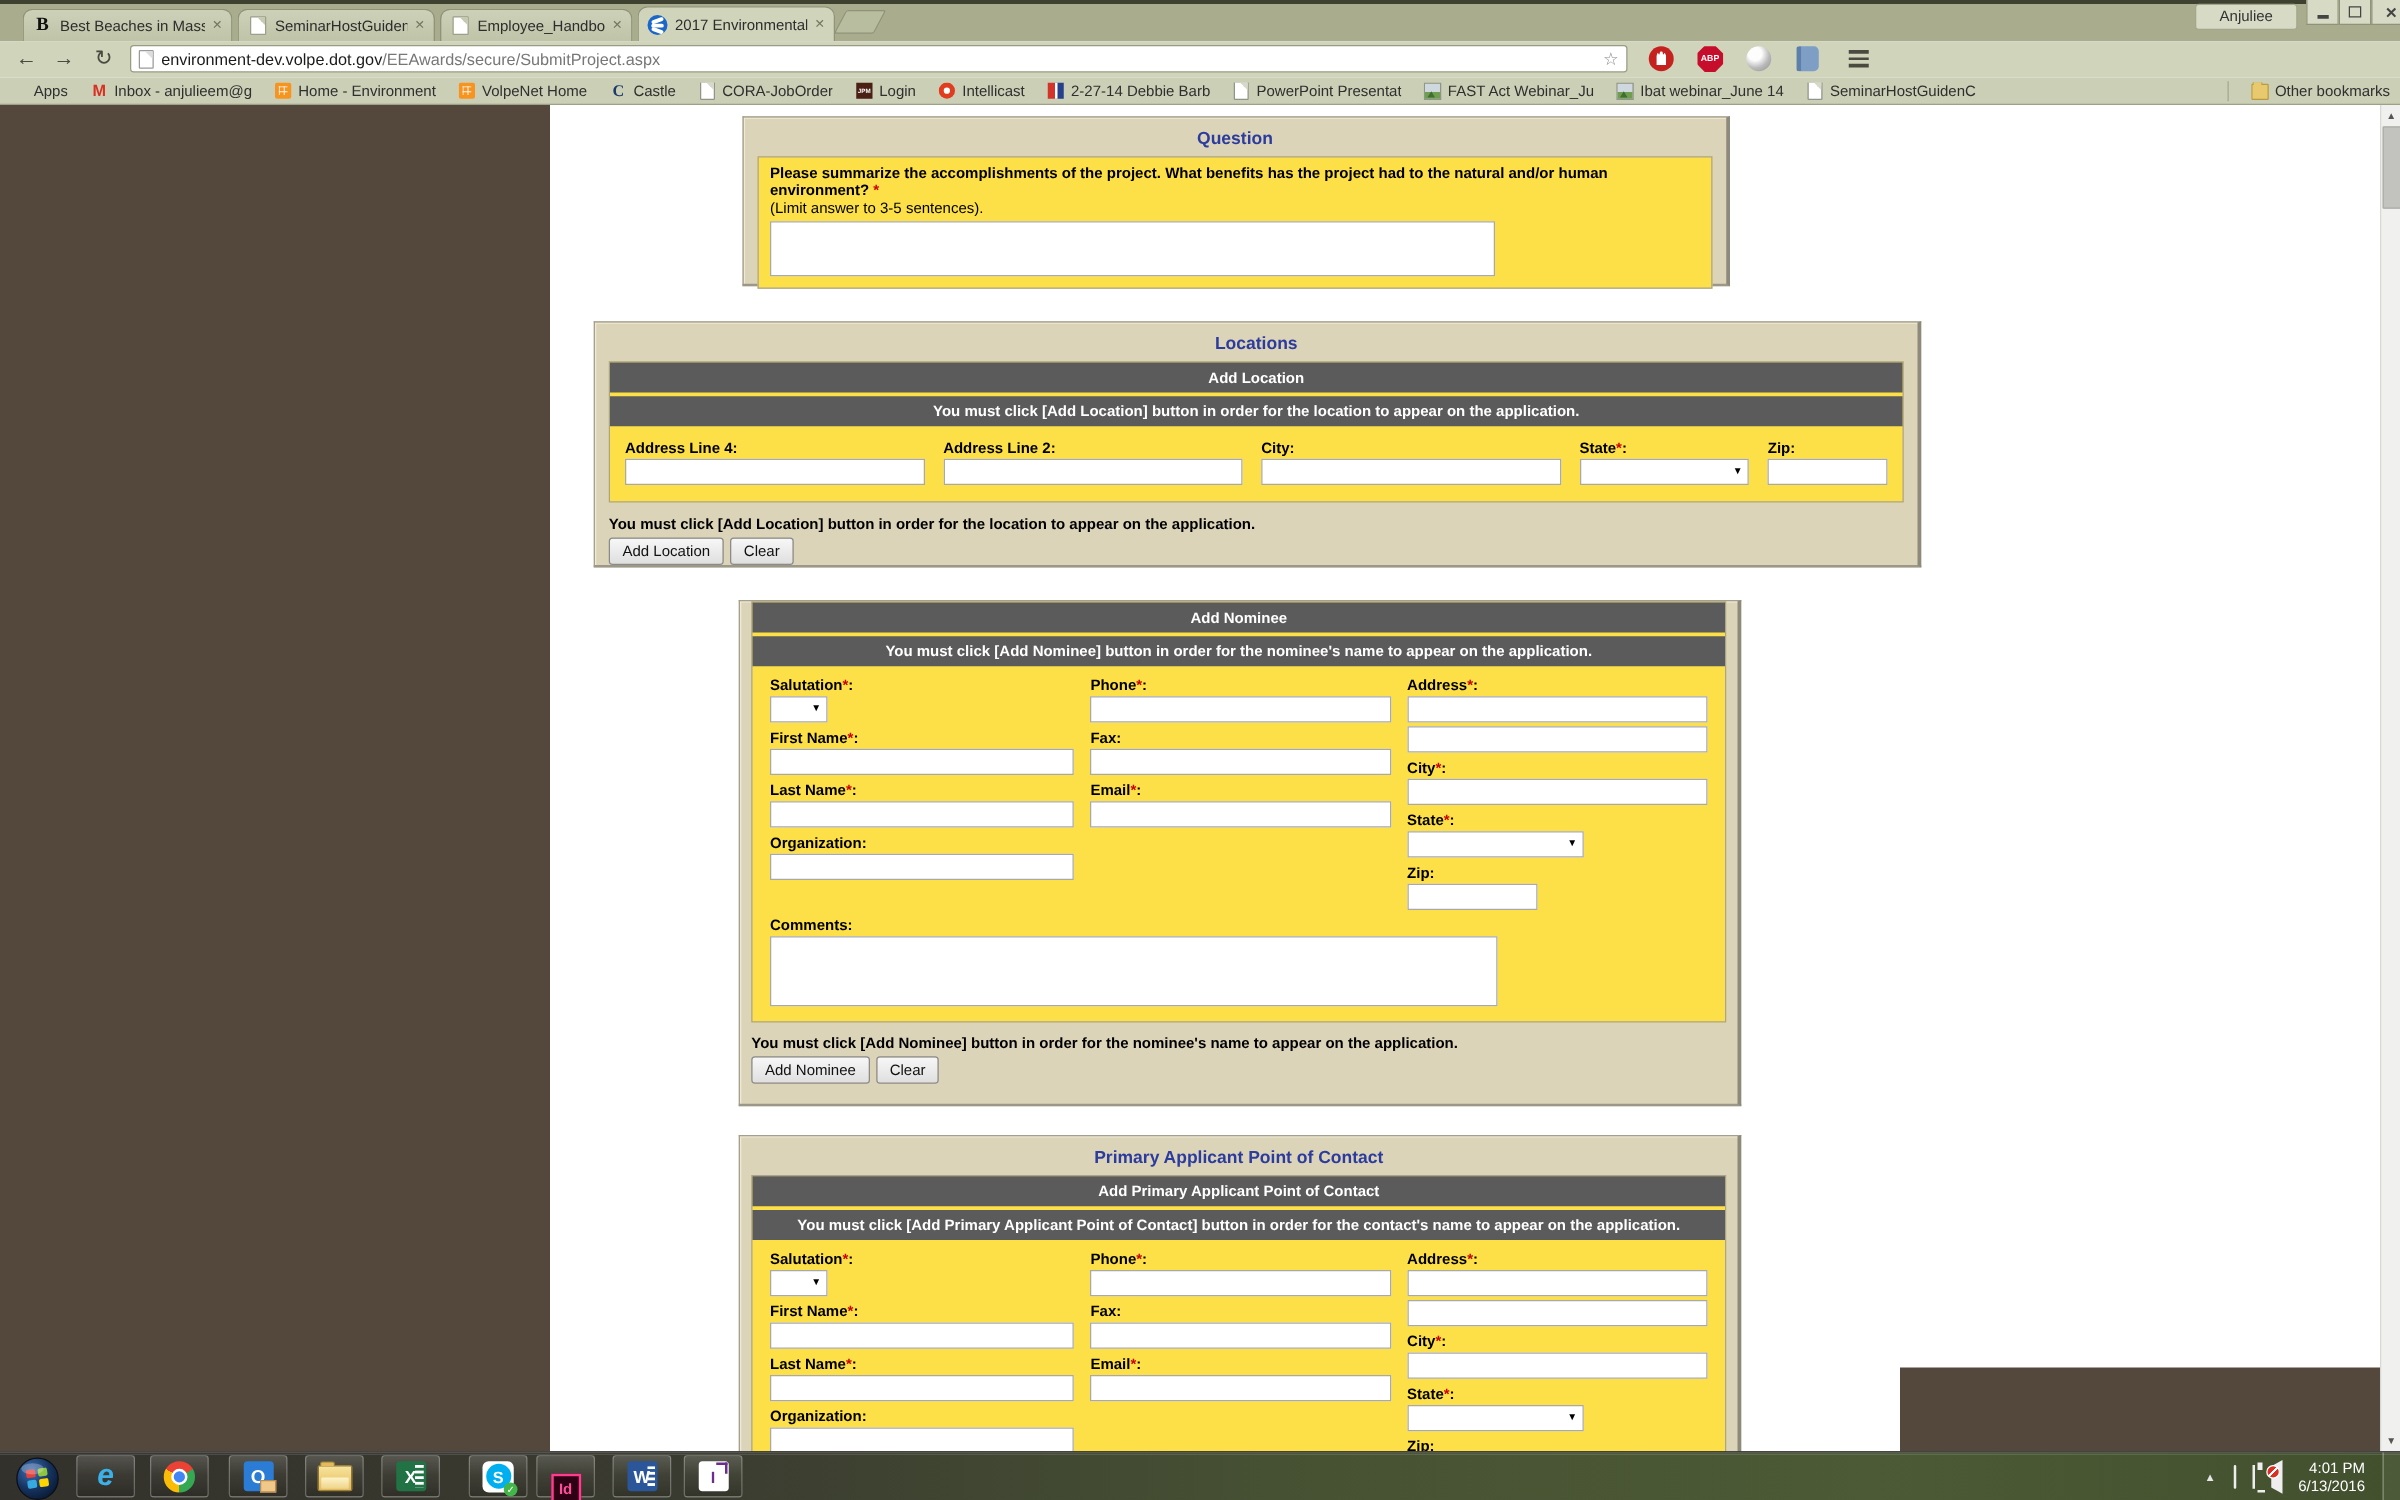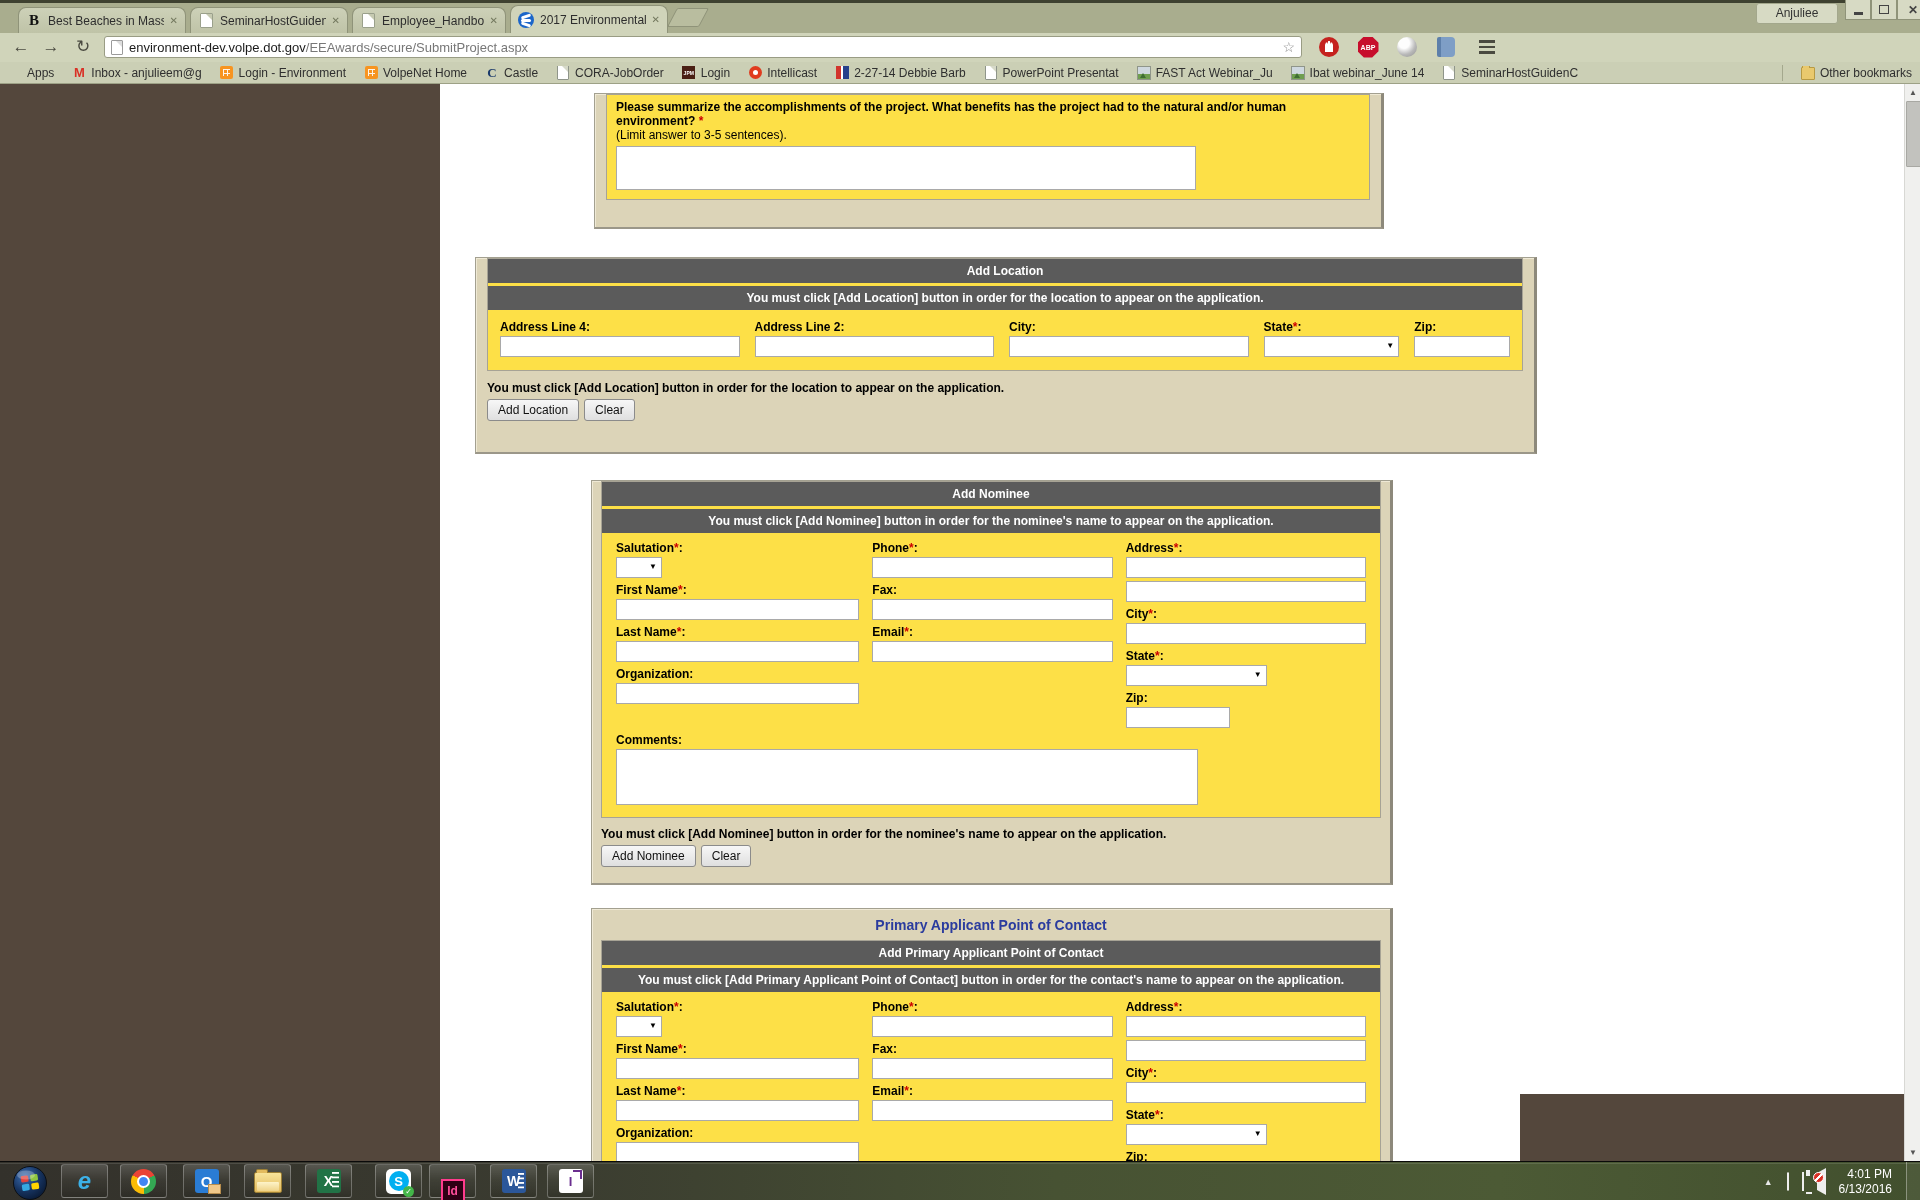--- a/index.html
+++ b/index.html
@@ -238,21 +238,21 @@
           <span>Apps</span>
         </div>
       <div class="bm">
           <span class="bmi i-gmail">M</span>
           <span>Inbox - anjulieem@g</span>
         </div>
       <div class="bm">
           <span class="bmi">
             <span class="i-orange"></span>
           </span>
-          <span>Login - Environment</span>
+          <span>Home - Environment</span>
         </div>
       <div class="bm">
           <span class="bmi">
             <span class="i-orange"></span>
           </span>
           <span>VolpeNet Home</span>
         </div>
       <div class="bm">
           <span class="bmi i-castle">C</span>
           <span>Castle</span>
@@ -313,29 +313,31 @@
           <span>Other bookmarks</span>
         </div>
     </div>
   </div>
 
   <div class="viewport">
     <div class="brown-left"></div>
     <div class="brown-right"></div>
 
     <div class="panel" style="left:594px;top:9px;width:790px;height:136px;">
+      <div class="panel-title">Question</div>
       <div class="inner" style="padding:5px 9px 9px;">
         <div style="font-size:12px;font-weight:bold;"><span>Please summarize the accomplishments of the project. What benefits has the project had to the natural and/or human environment?</span> <span class="req">*</span><br>
           <span style="font-weight:normal;">(Limit answer to 3-5 sentences).</span>
         </div>
         <textarea class="tarea" style="width: 580px; height: 44px; margin-top: 4px;"></textarea>
       </div>
     </div>
 
     <div class="panel" style="left:475px;top:173px;width:1062px;height:197px;">
+      <div class="panel-title">Locations</div>
       <div class="inner">
         <div class="gbar">Add Location</div>
         <div class="gbar">You must click [Add Location] button in order for the location to appear on the application.</div>
         <div class="cols loc-cols">
           <div class="lc1">
             <div class="flabel"><span>Address Line 4</span><span class="req"></span><span>:</span></div>
             <input class="tinput" style="">
           </div>
           <div class="lc2">
             <div class="flabel"><span>Address Line 2</span><span class="req"></span><span>:</span></div>

